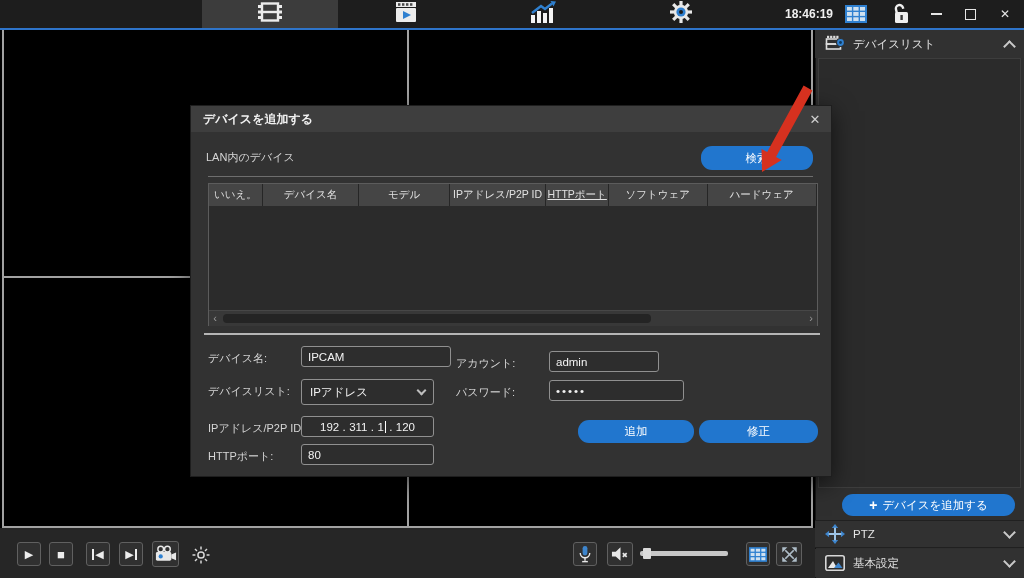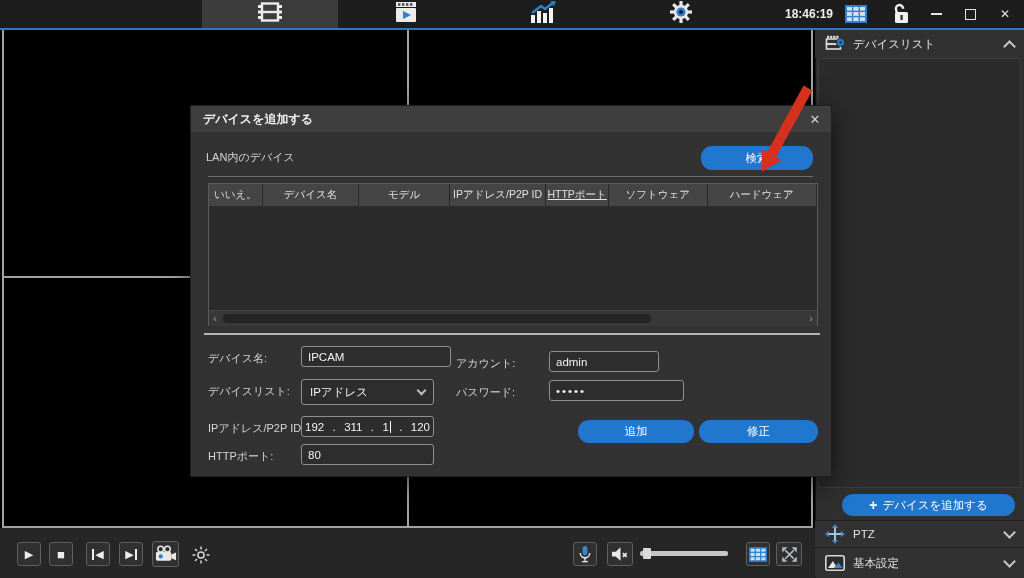--- a/index.html
+++ b/index.html
@@ -60,21 +60,21 @@
       white-space:nowrap;overflow:hidden;}
   .tbody{height:104px;background:#2b2b2b;}
   .hscroll{display:flex;align-items:center;height:15px;background:#383838;
            border-top:1px solid #474747;}
   .harrow{width:12px;text-align:center;color:#9a9a9a;font-size:11px;line-height:13px;}
   .hthumb{height:9px;background:#242424;border-radius:4px;width:428px;margin-left:2px;}
   
   .inp{background:#2d2d2d;border:1px solid #909090;border-radius:3px;color:#f2f2f2;
        font-size:11.5px;padding:0 6px;height:21px;font-family:inherit;outline:none;}
   .ipbox{display:flex;align-items:center;justify-content:space-between;
-         padding:0 3px;}
+         padding:0 18px;}
   .caret{display:inline-block;width:1px;height:12px;background:#fff;margin-left:1px;}
   .selbox{display:flex;align-items:center;justify-content:space-between;padding:12px 8px;}
 </style>
 </head>
 <body>
 
 <div id="app">
 
   <div class="abs titlebar"></div>
   <div class="abs blueline"></div>

